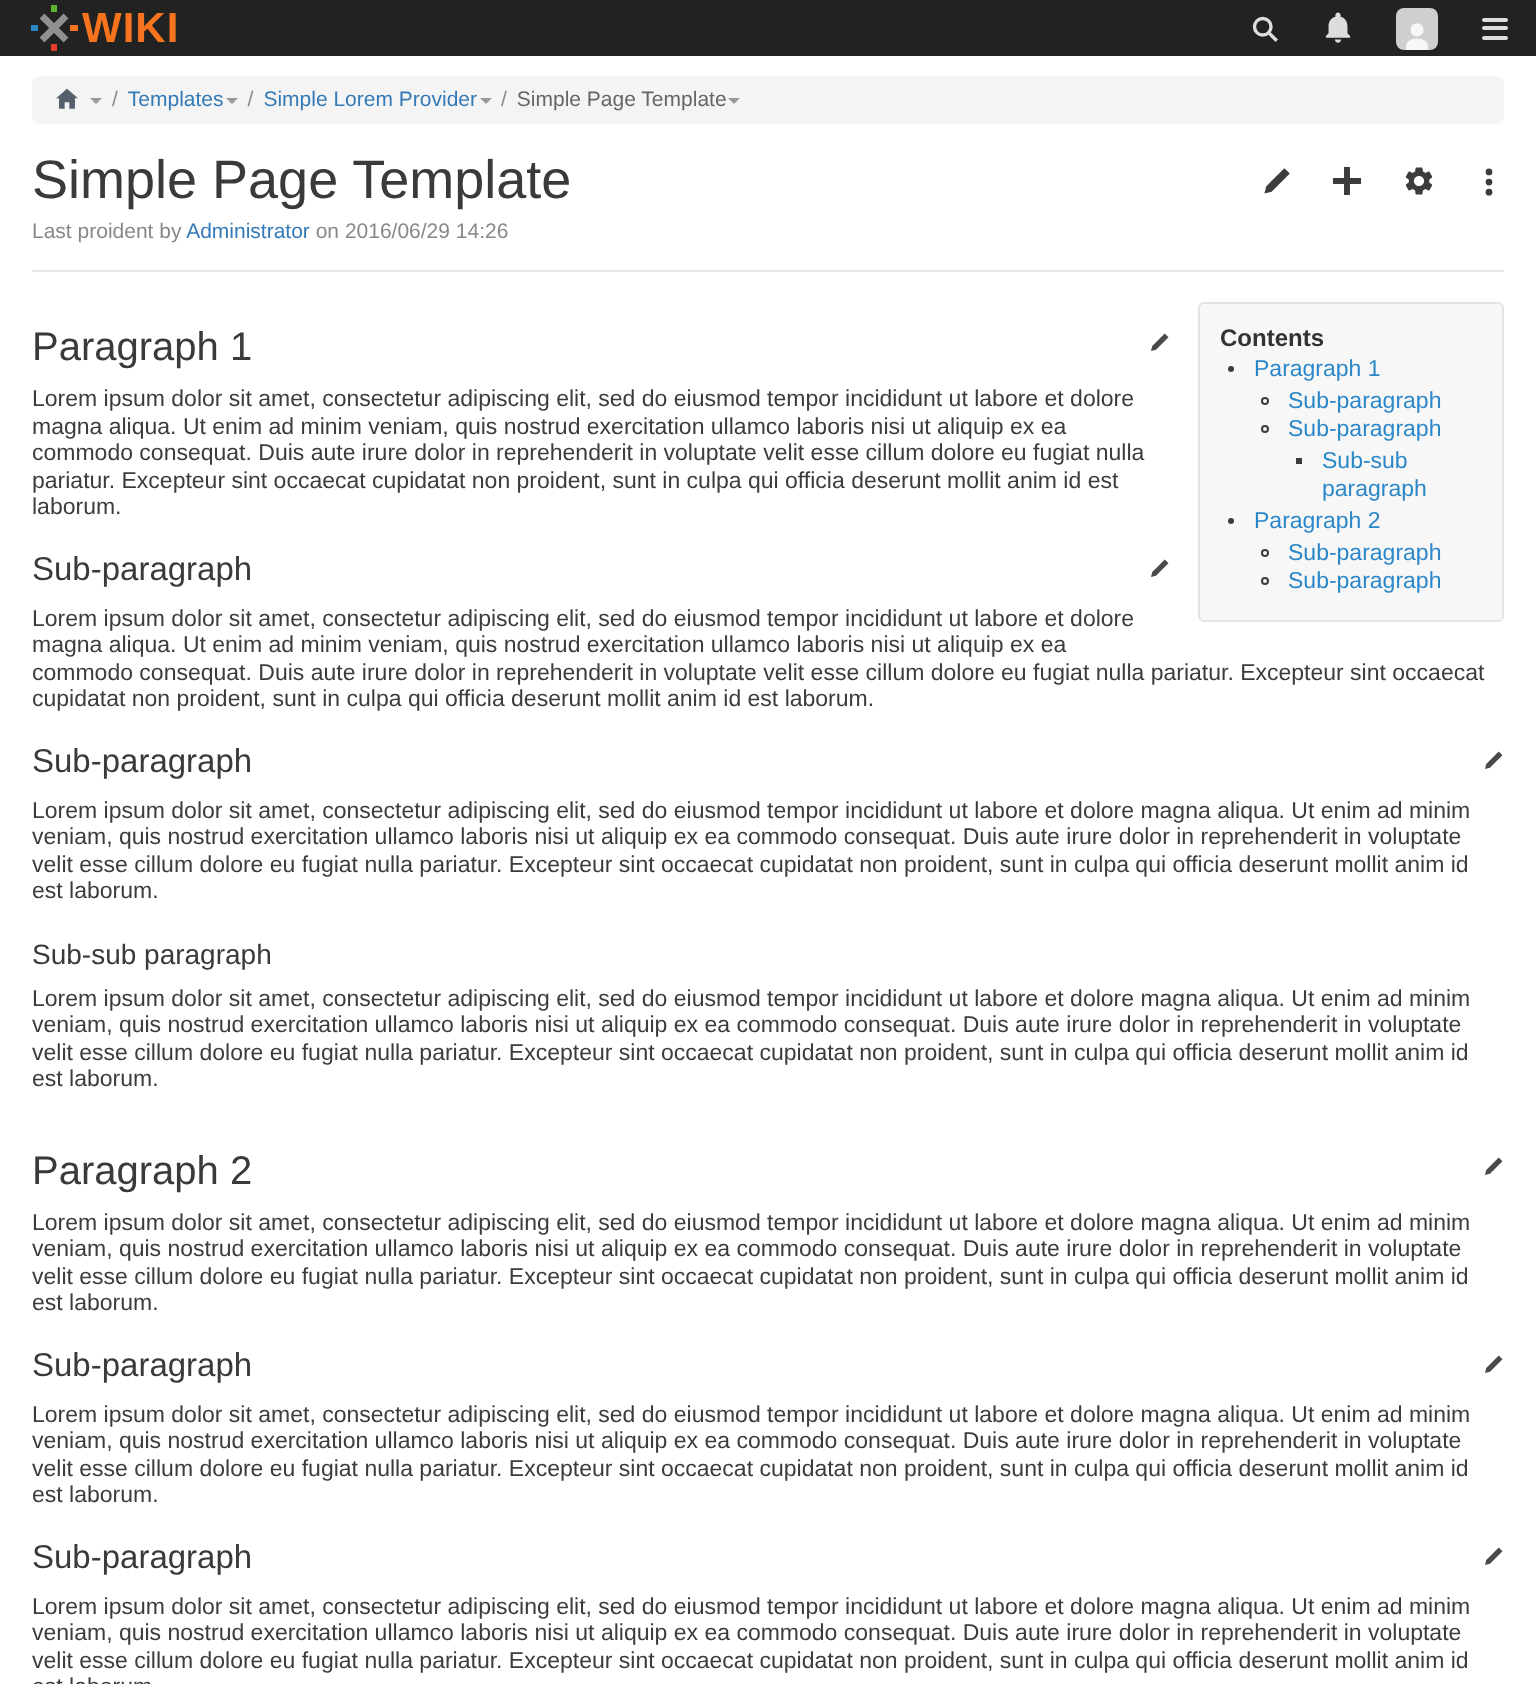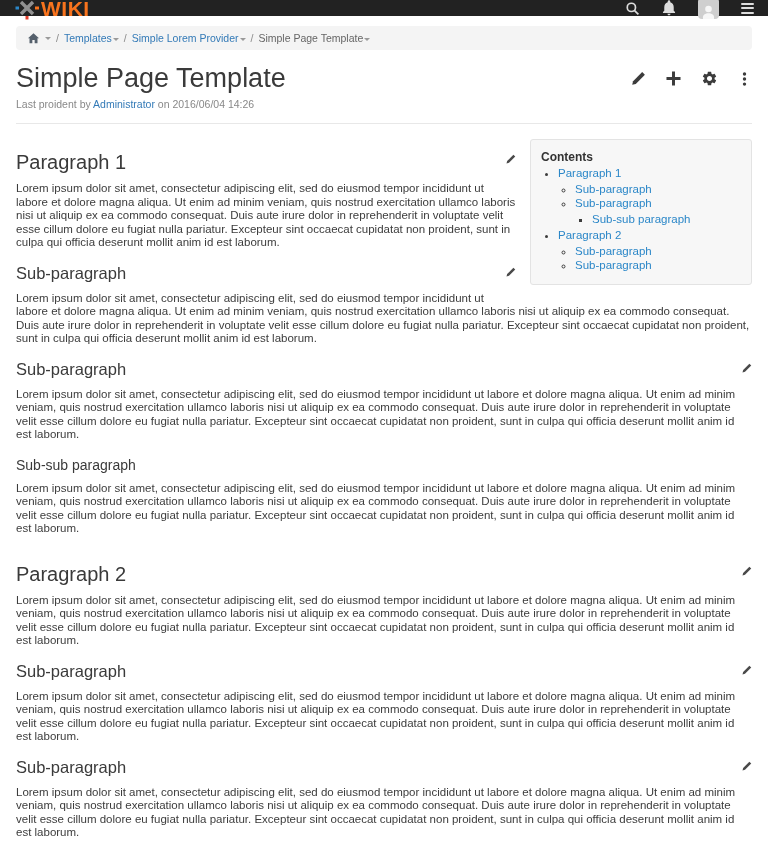--- a/index.html
+++ b/index.html
@@ -6,21 +6,21 @@
   html,body { margin:0; padding:0; }
   body {
     width:768px;
     background:#ffffff;
     font-family:"Liberation Sans","DejaVu Sans",sans-serif;
     color:#3c3c3c;
   }
 
   
   .navbar {
-    height:16px;
+    height:28px;
     background:#222222;
     display:flex;
     align-items:center;
     justify-content:space-between;
     padding:0 14px;
   }
   .logo { display:flex; align-items:center; }
   .logo svg { display:block; }
   .logo-text {
     color:#f8731d;
@@ -76,21 +76,21 @@
   .page-actions .act { cursor:pointer; display:flex; }
   .page-actions svg { display:block; }
   .doc-meta { font-size:10.5px; color:#888888; margin-top:4px; }
   .doc-meta a { color:#337ab7; text-decoration:none; }
   hr.title-rule { border:none; border-top:1px solid #e8e8e8; margin:13px 0 0; }
 
   
   .doc-body { padding-top:13px; font-size:11.5px; line-height:13.5px; color:#3c3c3c; }
   .toc {
     float:right;
-    width:222px;
+    width:153px;
     background:#f7f7f7;
     border:1px solid #e3e3e3;
     border-radius:3px;
     padding:10px 10px 10px 10px;
     margin:2px 0 10px 14px;
     font-size:11.5px;
     line-height:14px;
   }
   .toc-title { font-weight:bold; font-size:12px; color:#333; margin-bottom:1px; }
   .toc ul { margin:2px 0; padding-left:17px; }
@@ -194,21 +194,21 @@
           <circle cx="8" cy="8" r="1.8" fill="#3c3c3c"></circle>
           <circle cx="8" cy="13.4" r="1.8" fill="#3c3c3c"></circle>
         </svg>
       </span>
     </div>
   </div>
 
   <div class="doc-meta">
     <span>Last proident by</span>
     <a href="#">Administrator</a>
-    <span>on 2016/06/04 14:26</span>
+    <span>on 2016/06/29 14:26</span>
   </div>
 
   <hr class="title-rule">
 
   <div class="doc-body">
 
     <aside class="toc">
       <div class="toc-title">Contents</div>
       <ul>
         <li><a href="#">Paragraph 1</a>

